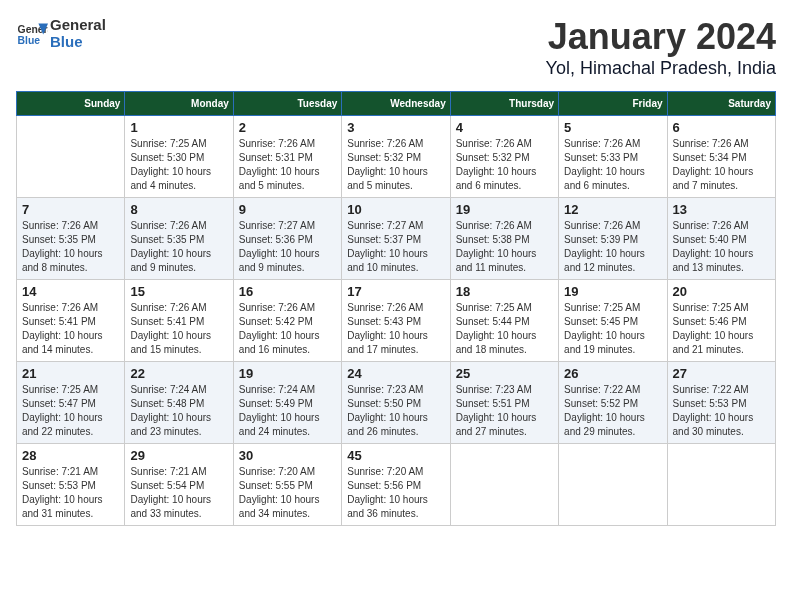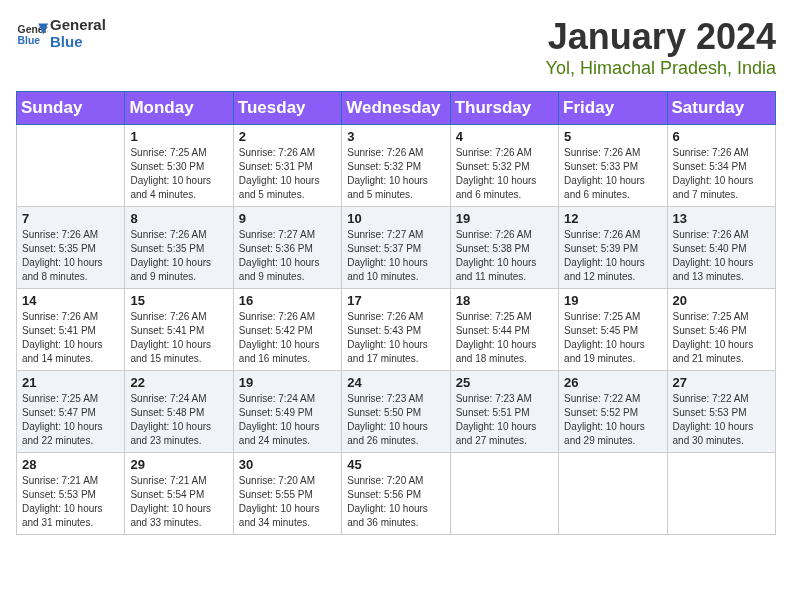--- a/index.html
+++ b/index.html
@@ -29,33 +29,33 @@
     .title-block {
       text-align: right;
     }
     .month-title {
       font-size: 36px;
       font-weight: bold;
       color: #333;
     }
     .location-title {
       font-size: 18px;
-      color: #4d7c0f;
+      color: #0f172a;
     }
     table {
       width: 100%;
       border-collapse: collapse;
       font-size: 11px;
     }
     thead tr th {
-      background: #8b5cf6;
+      background: #14532d;
       color: #fff;
       padding: 6px 4px;
-      text-align: left;
-      font-size: 17px;
+      text-align: right;
+      font-size: 10px;
       font-weight: bold;
       border: 1px solid #2a6ebb;
     }
     tbody tr td {
       border: 1px solid #ccc;
       padding: 4px 5px;
       vertical-align: top;
       width: 108px;
       min-height: 80px;
     }

